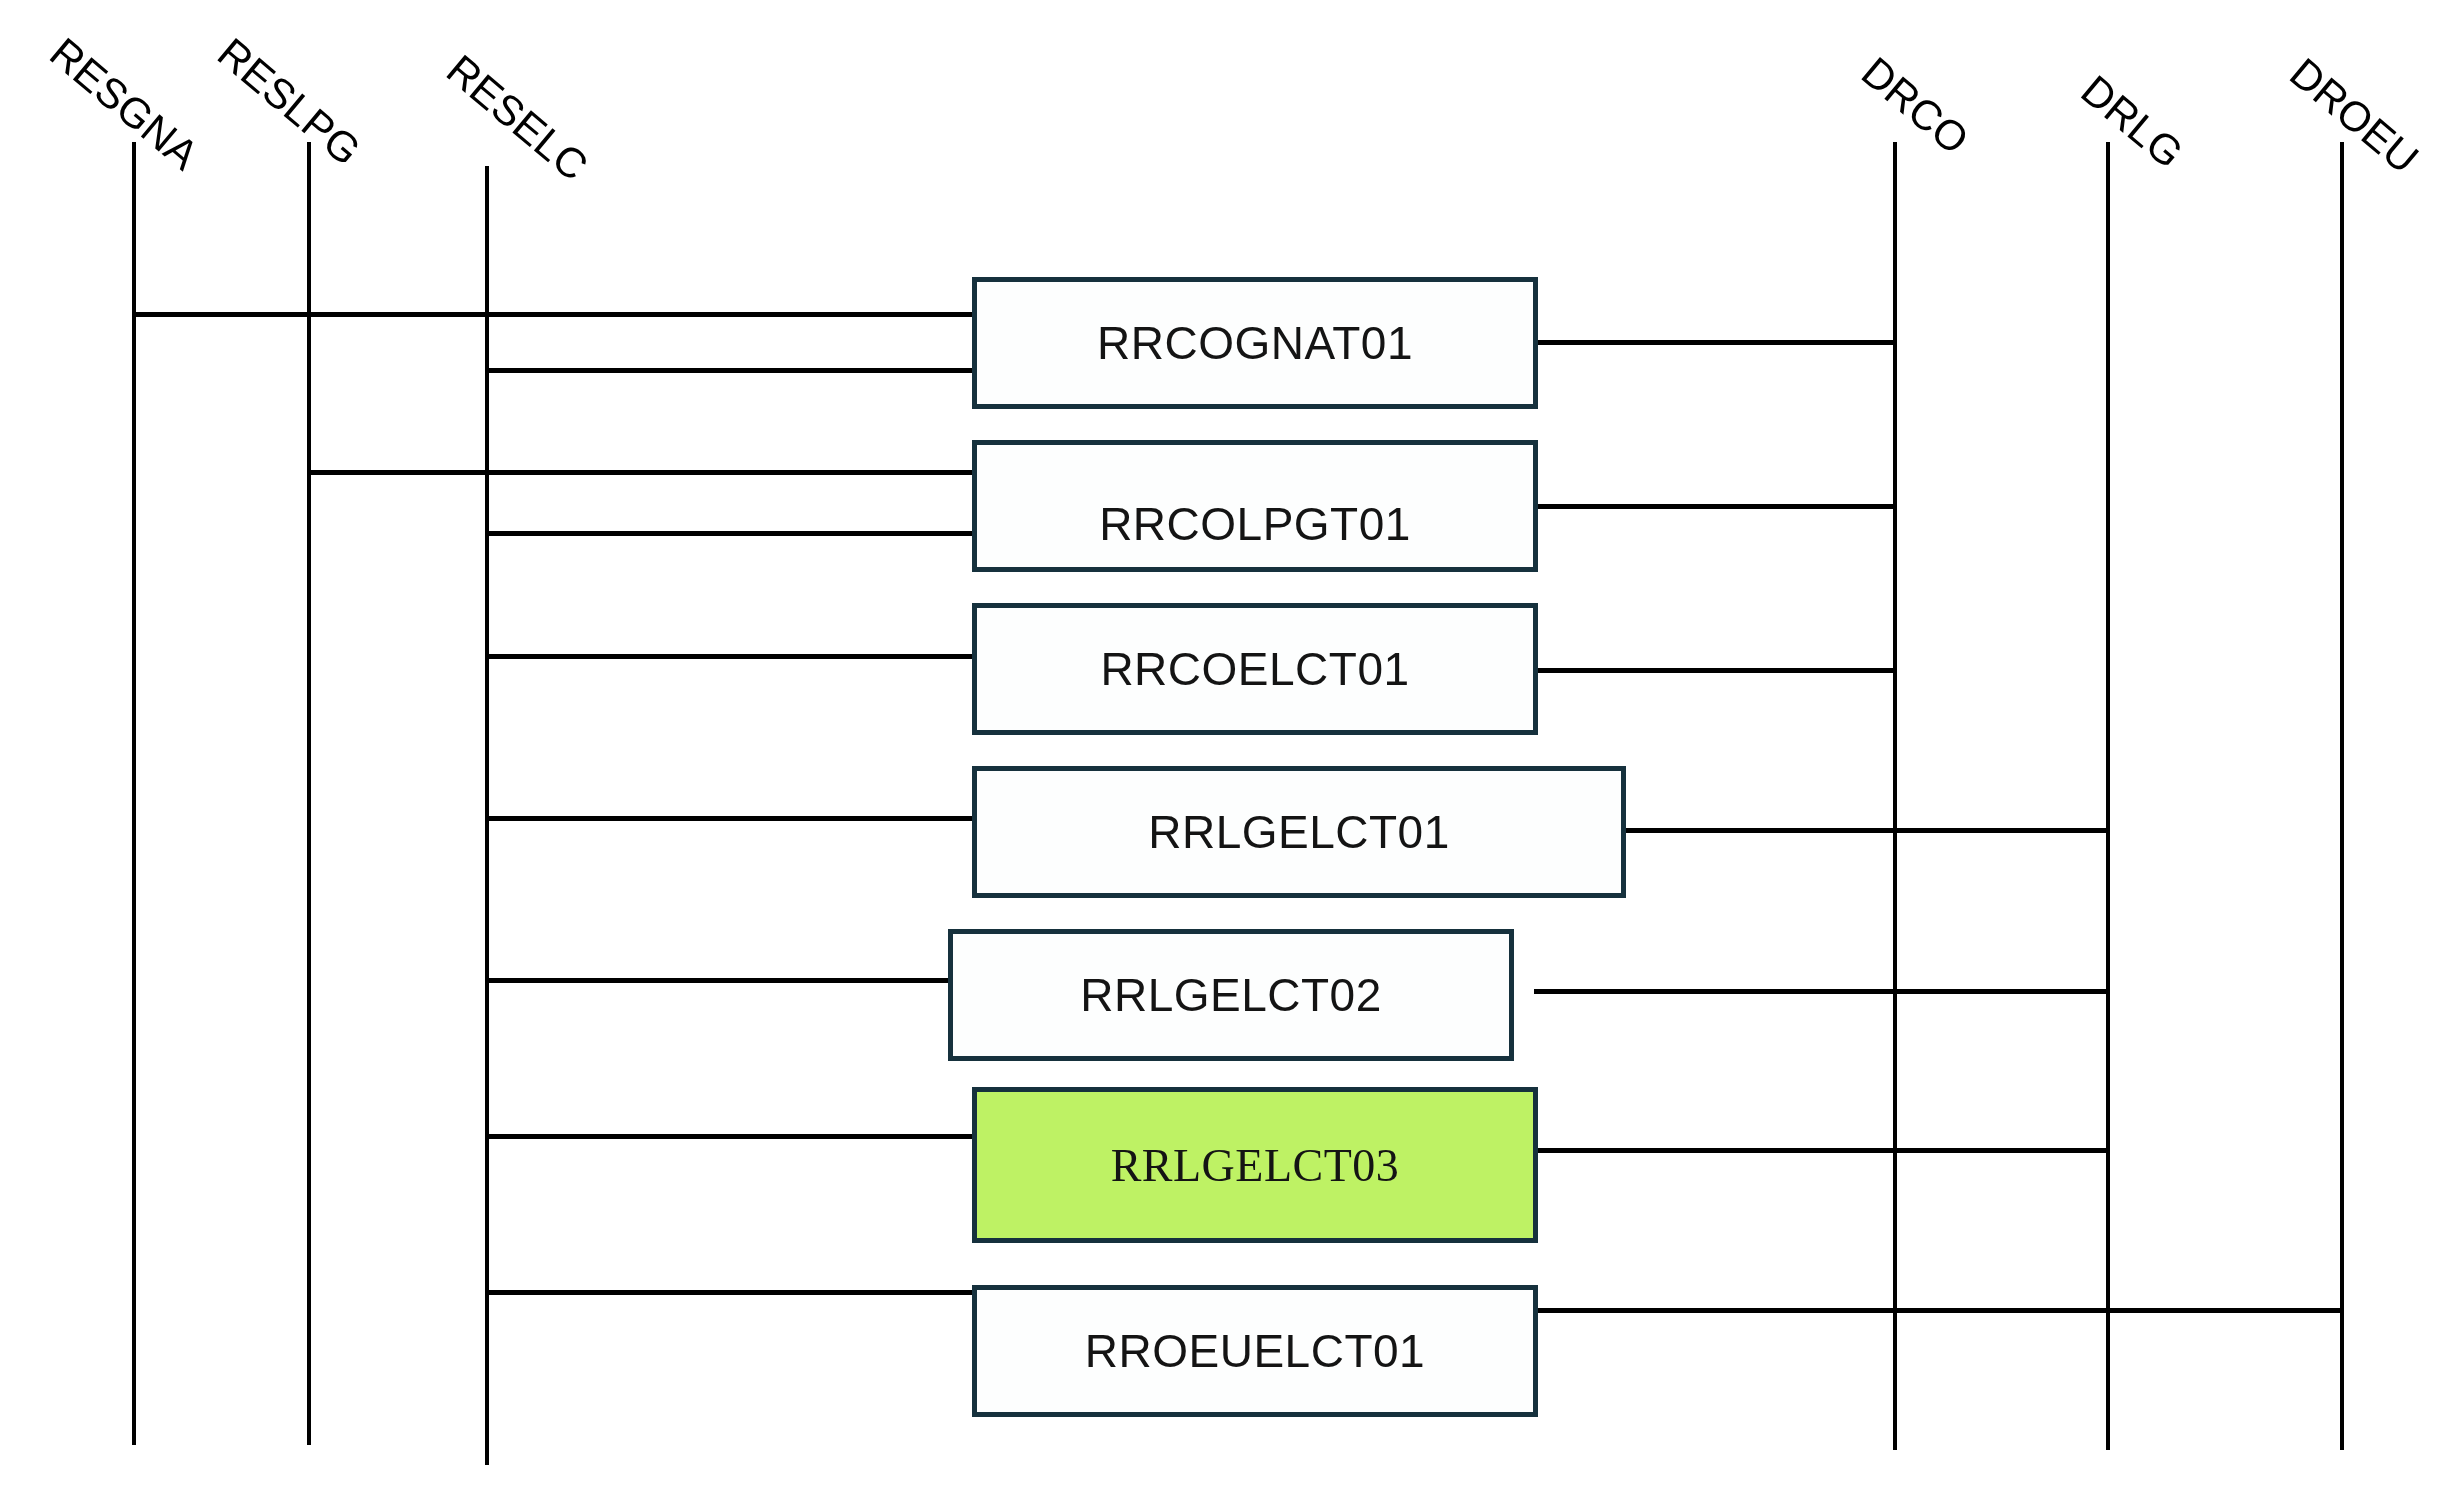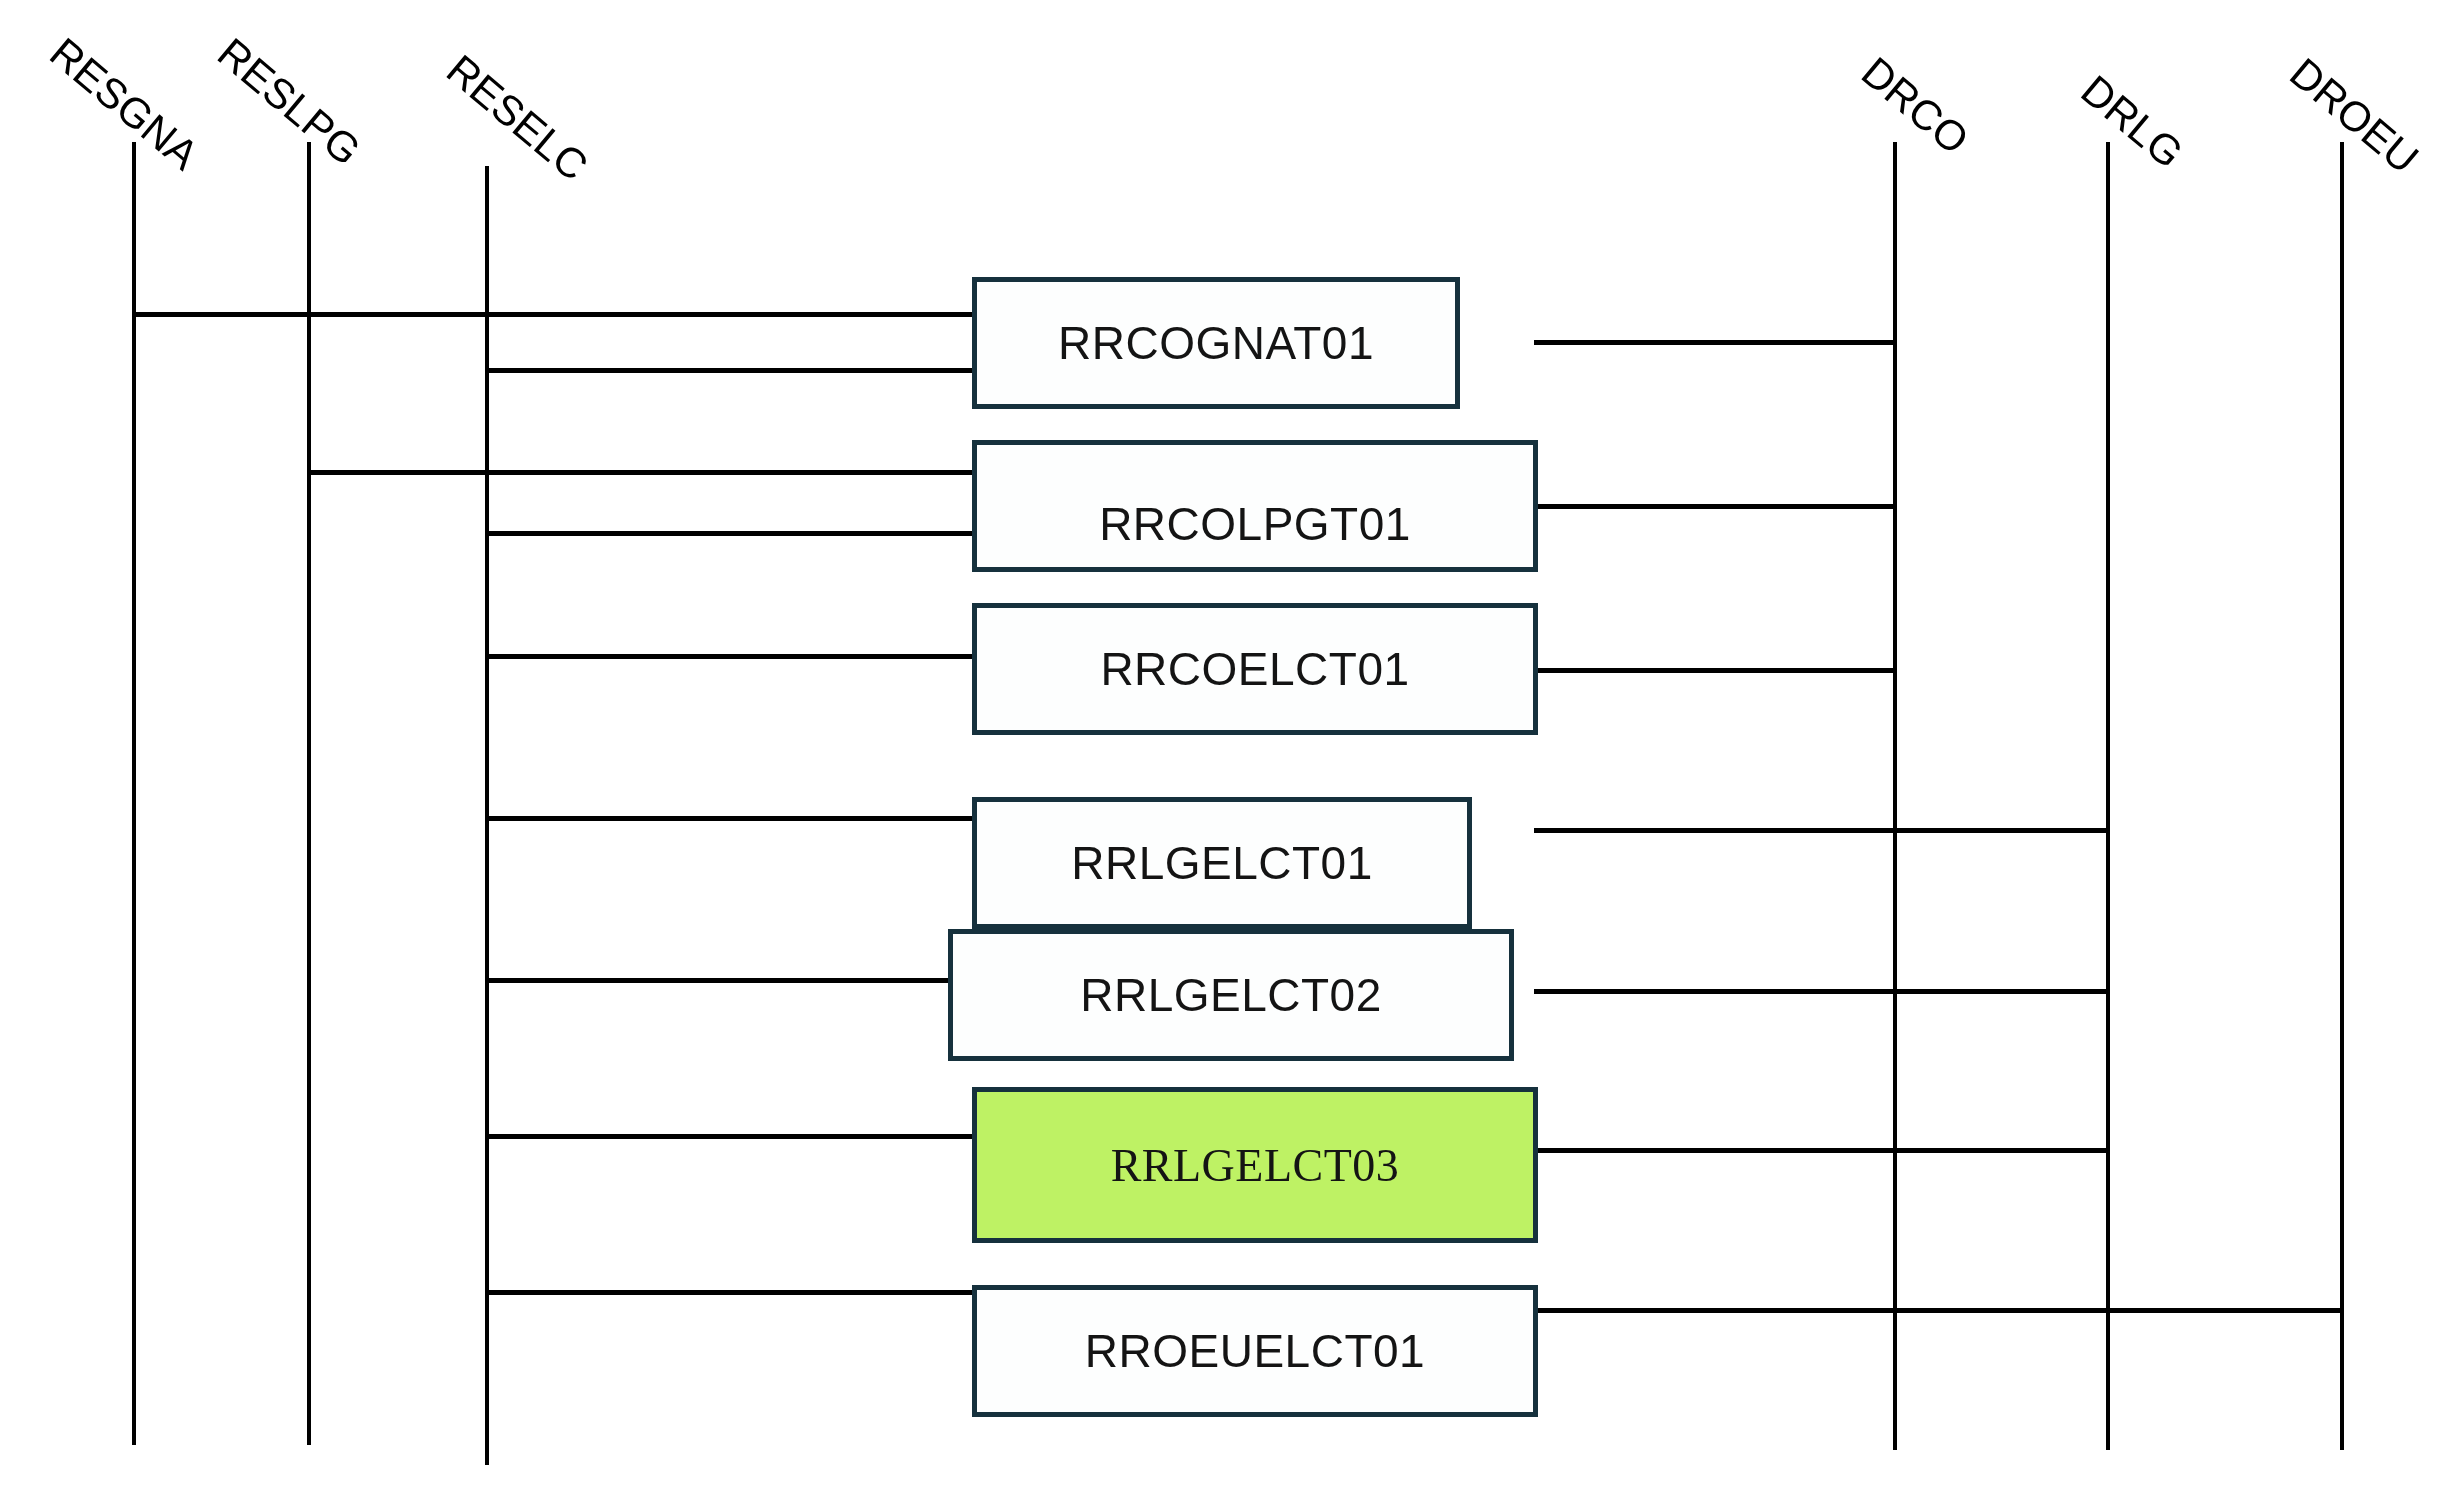--- a/index.html
+++ b/index.html
@@ -55,30 +55,30 @@
     <div class="connector" style="left: 485px; width: 491px; top: 977.5px; height: 5px; background: rgb(0, 0, 0);"></div>
     <div class="connector" style="left: 485px; width: 491px; top: 1133.5px; height: 5px; background: rgb(0, 0, 0);"></div>
     <div class="connector" style="left: 485px; width: 491px; top: 1289.5px; height: 5px; background: rgb(0, 0, 0);"></div>
     <div class="connector" style="left: 1534px; width: 363px; top: 339.5px; height: 5px; background: rgb(0, 0, 0);"></div>
     <div class="connector" style="left: 1534px; width: 363px; top: 503.5px; height: 5px; background: rgb(0, 0, 0);"></div>
     <div class="connector" style="left: 1534px; width: 363px; top: 667.5px; height: 5px; background: rgb(0, 0, 0);"></div>
     <div class="connector" style="left: 1534px; width: 576px; top: 827.5px; height: 5px; background: rgb(0, 0, 0);"></div>
     <div class="connector" style="left: 1534px; width: 576px; top: 988.5px; height: 5px; background: rgb(0, 0, 0);"></div>
     <div class="connector" style="left: 1534px; width: 576px; top: 1147.5px; height: 5px; background: rgb(0, 0, 0);"></div>
     <div class="connector" style="left: 1534px; width: 810px; top: 1307.5px; height: 5px; background: rgb(0, 0, 0);"></div>
-    <div class="node" style="left: 972px; top: 277px; width: 488px; height: 132px; border-width: 5px; border-color: rgb(22, 49, 61); background: rgb(253, 254, 254);">
+    <div class="node" style="left: 972px; top: 277px; width: 566px; height: 132px; border-width: 5px; border-color: rgb(22, 49, 61); background: rgb(253, 254, 254);">
       <span style="color: rgb(20, 20, 20);">RRCOGNAT01</span>
     </div>
     <div class="node" style="left: 972px; top: 440px; width: 566px; height: 132px; border-width: 5px; border-color: rgb(22, 49, 61); background: rgb(253, 254, 254);">
       <span style="color: rgb(20, 20, 20); margin-top: 35px;">RRCOLPGT01</span>
     </div>
     <div class="node" style="left: 972px; top: 603px; width: 566px; height: 132px; border-width: 5px; border-color: rgb(22, 49, 61); background: rgb(253, 254, 254);">
       <span style="color: rgb(20, 20, 20);">RRCOELCT01</span>
     </div>
-    <div class="node" style="left: 972px; top: 766px; width: 500px; height: 132px; border-width: 5px; border-color: rgb(22, 49, 61); background: rgb(253, 254, 254); margin-top: 31px;">
+    <div class="node" style="left: 972px; top: 766px; width: 654px; height: 132px; border-width: 5px; border-color: rgb(22, 49, 61); background: rgb(253, 254, 254);">
       <span style="color: rgb(20, 20, 20);">RRLGELCT01</span>
     </div>
     <div class="node" style="left: 948px; top: 929px; width: 566px; height: 132px; border-width: 5px; border-color: rgb(22, 49, 61); background: rgb(253, 254, 254);">
       <span style="color: rgb(20, 20, 20);">RRLGELCT02</span>
     </div>
     <div class="node" style="left: 972px; top: 1087px; width: 566px; height: 156px; border-width: 5px; border-color: rgb(22, 49, 61); background: #bef264; font-family: Liberation Serif, serif;">
       <span style="color: rgb(20, 20, 20);">RRLGELCT03</span>
     </div>
     <div class="node" style="left: 972px; top: 1245px; width: 566px; height: 132px; border-width: 5px; border-color: rgb(22, 49, 61); background: rgb(253, 254, 254); margin-top: 40px;">
       <span style="color: rgb(20, 20, 20);">RROEUELCT01</span>

